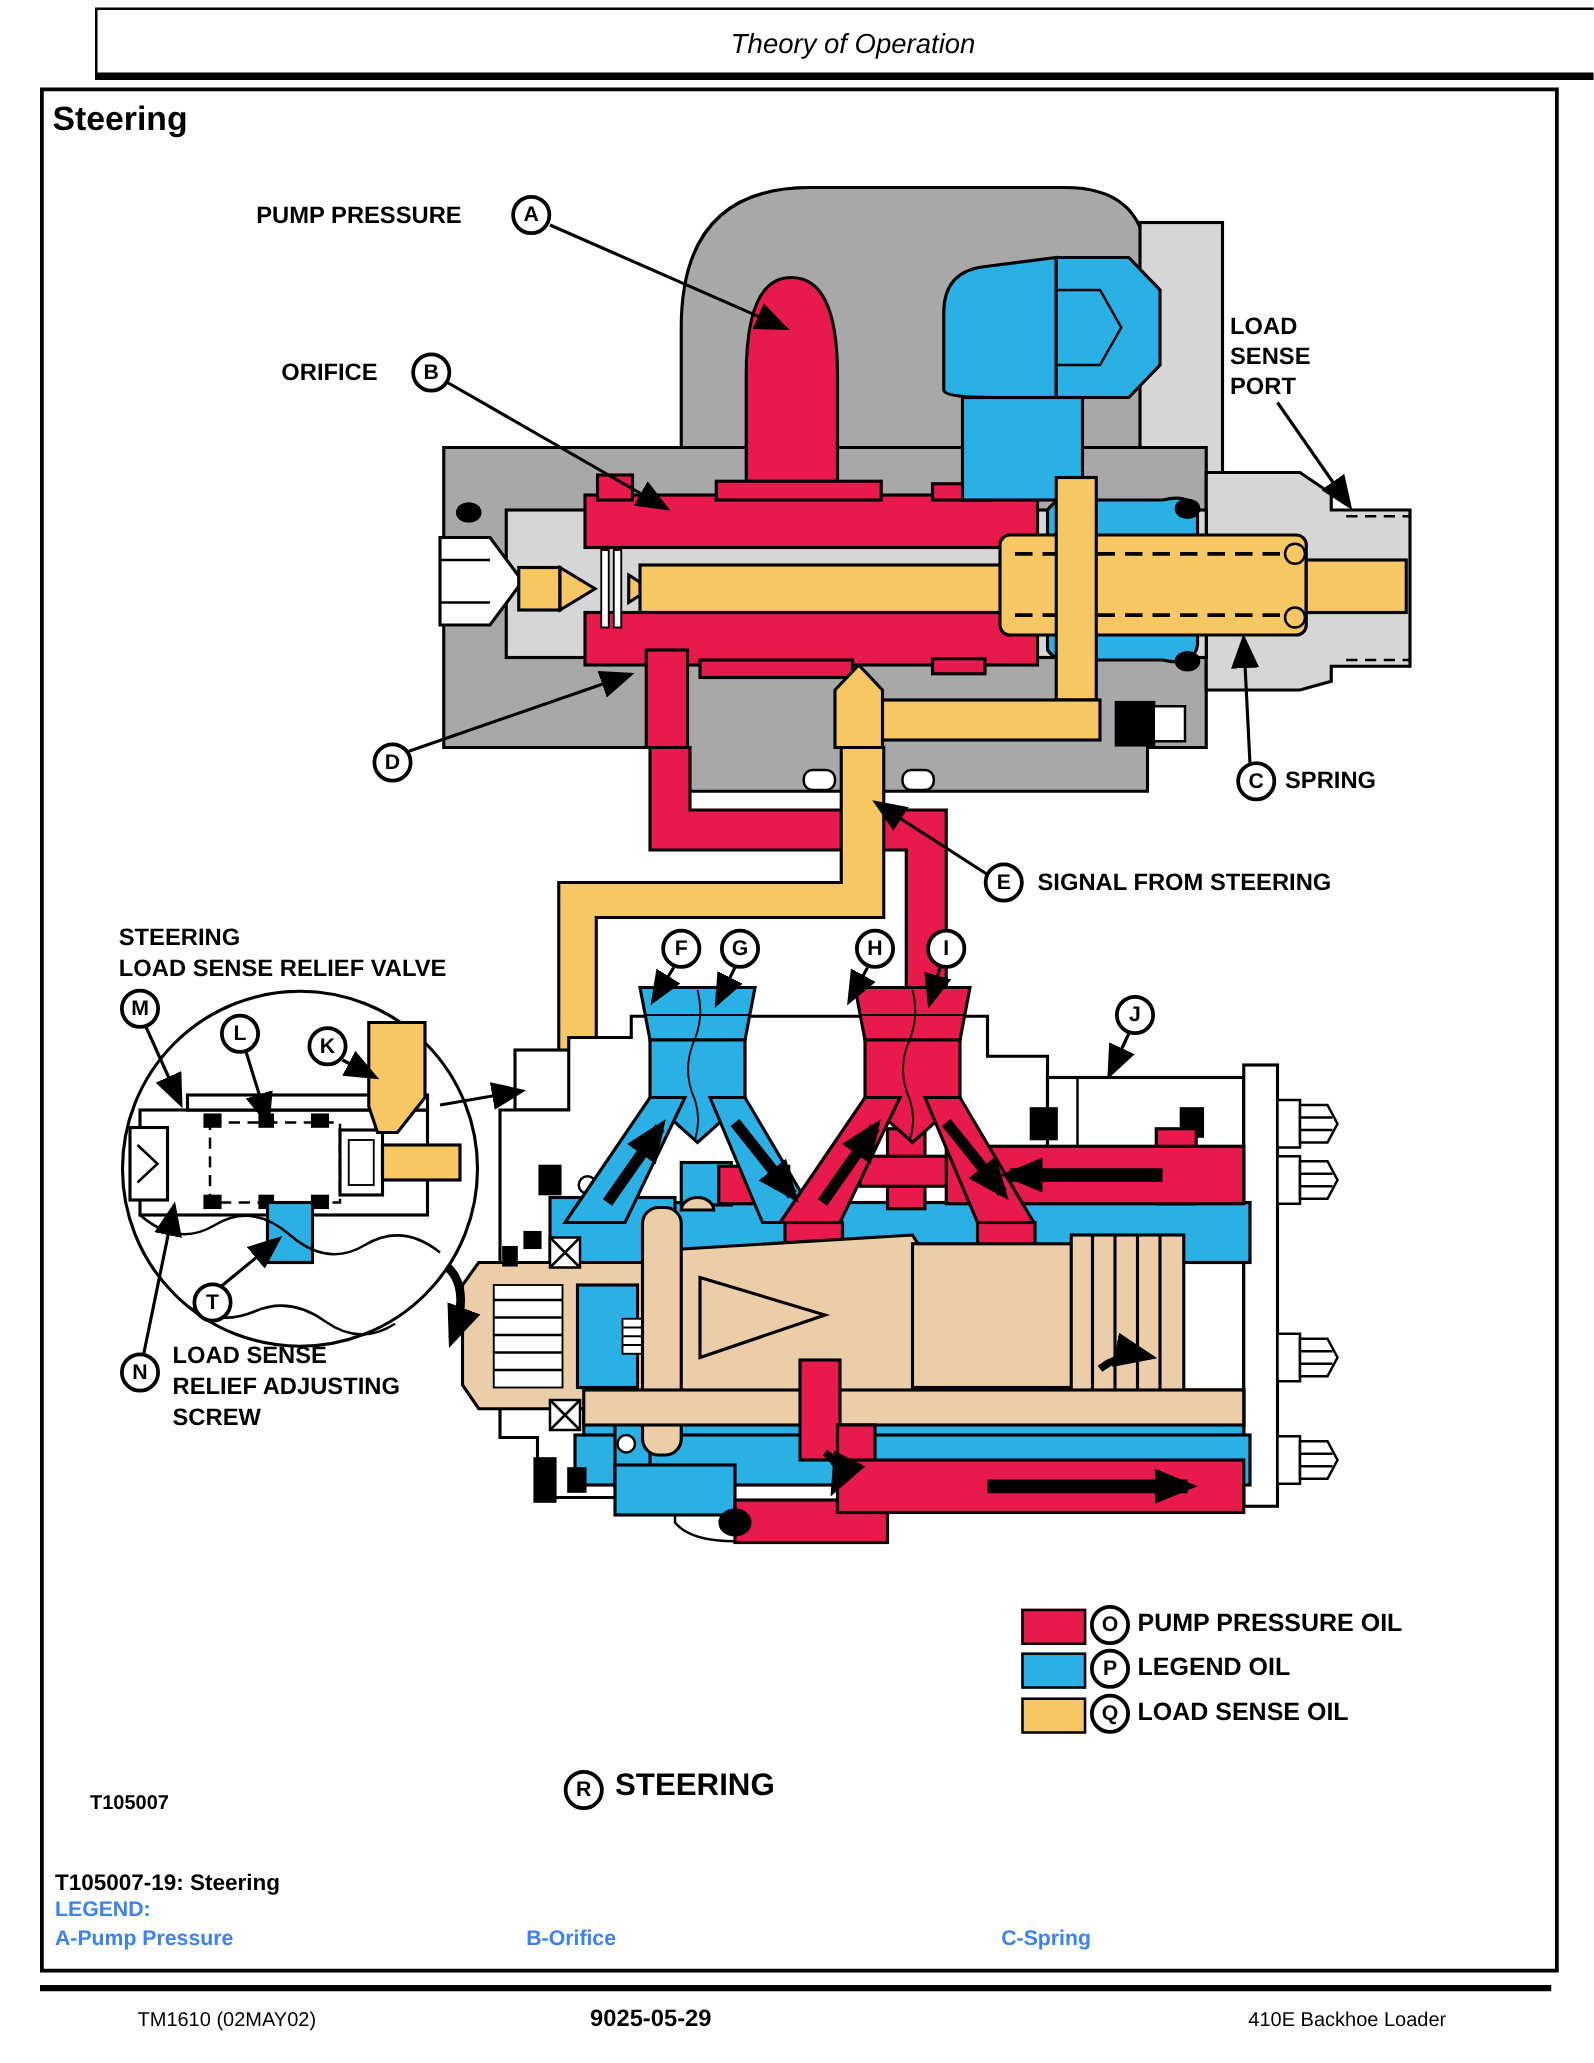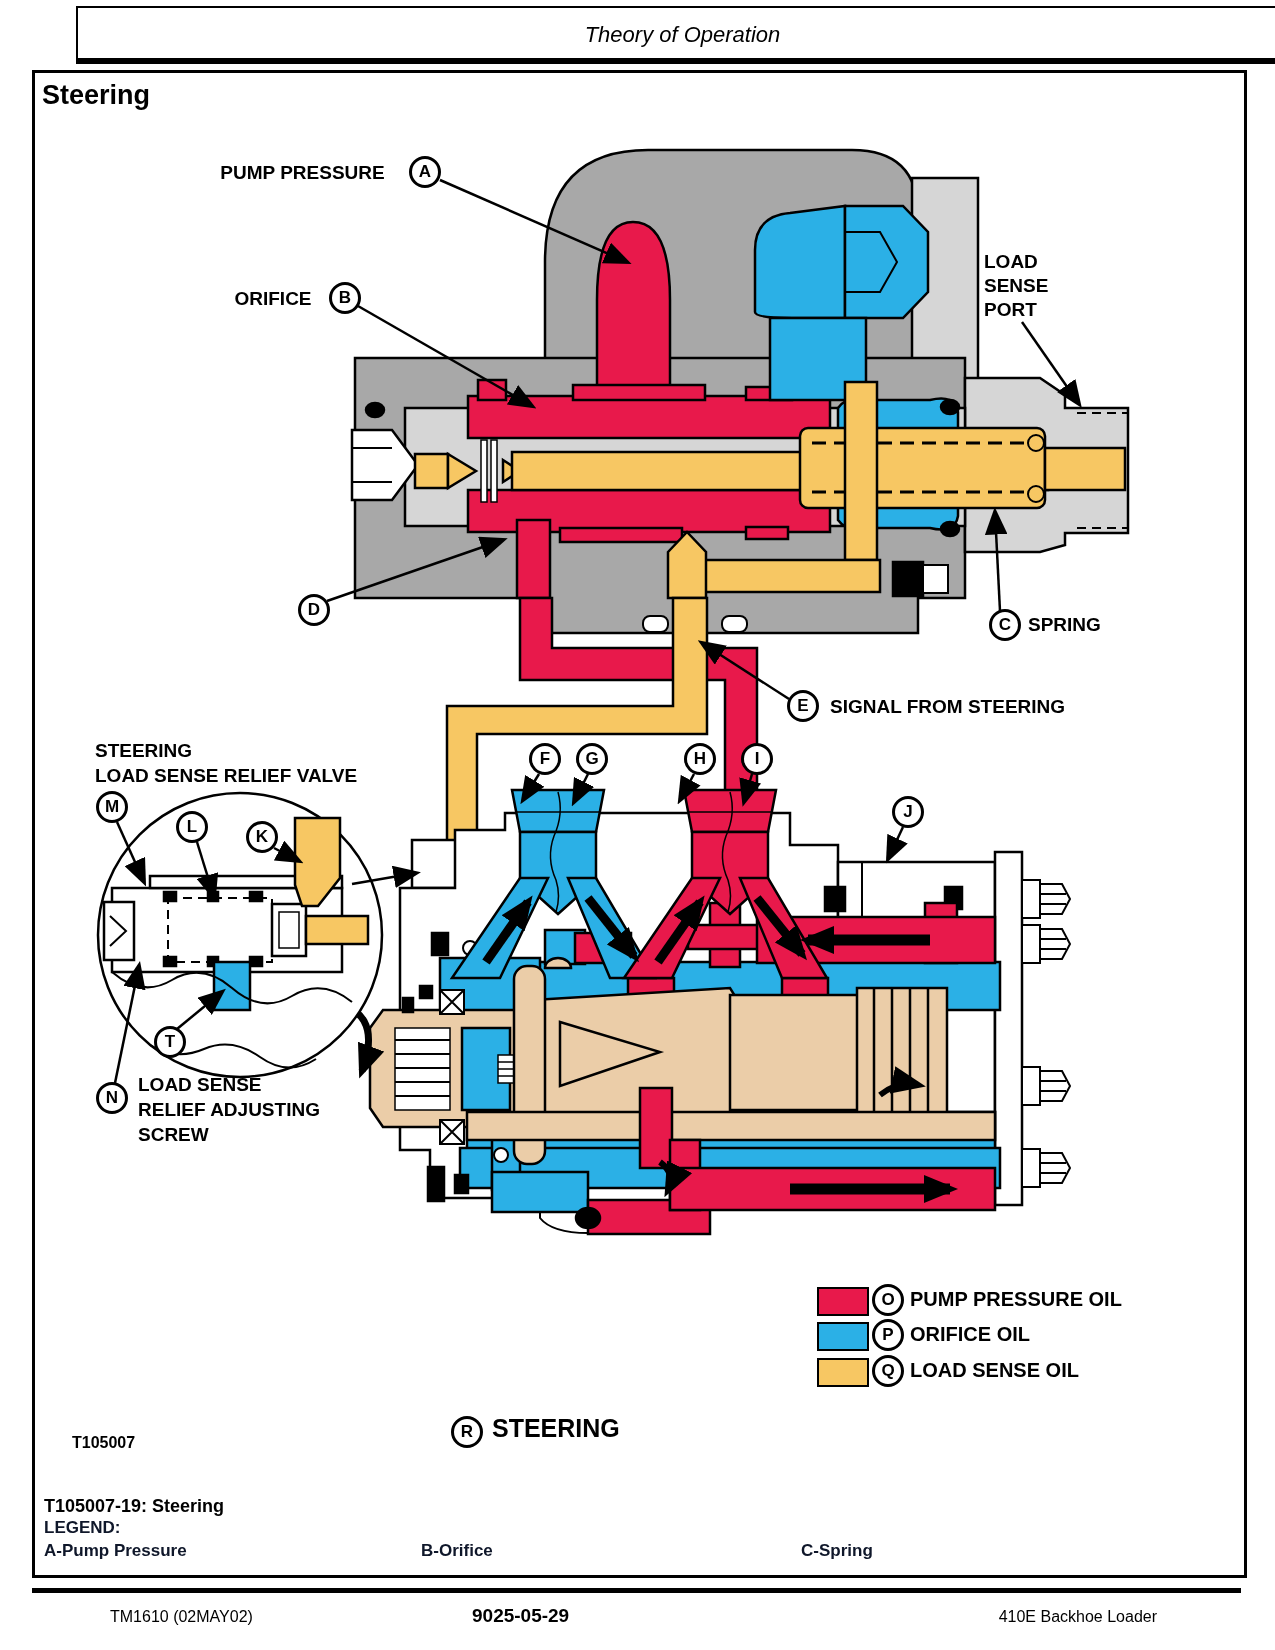--- a/index.html
+++ b/index.html
@@ -8,23 +8,23 @@
   .headerbox{position:absolute;left:32px;top:6px;width:1209px;height:50px;
              border:2px solid #000;border-bottom:6px solid #000;margin-left:44px;}
   .header-title{position:absolute;left:0;right:0;top:14px;text-align:center;
                 font-style:italic;font-size:22px;}
   .mainbox{position:absolute;left:32px;top:70px;width:1209px;height:1502px;
            border:3px solid #000;}
   .section-title{position:absolute;left:42px;top:80px;font-size:27px;font-weight:bold;}
   svg.art{position:absolute;left:0;top:0;width:1275px;height:1650px;}
   .lbl{position:absolute;font-weight:bold;font-size:19px;line-height:25px;white-space:pre-line;}
   .lbl.small{font-size:18px;font-weight:bold;line-height:16px;}
-  .lbl.right{text-align:center;}
+  .lbl.right{text-align:left;}
   .lbl.big{font-size:25px;}
-  .lbl.blue{color:#0f172a;font-size:17px;line-height:21px;}
+  .lbl.blue{color:#3b82f6;font-size:17px;line-height:21px;}
   .co{position:absolute;width:26px;height:26px;border:3px solid #000;border-radius:50%;
       background:#fff;text-align:center;font-weight:bold;font-size:17px;line-height:26px;}
   .sw{position:absolute;width:48px;height:25px;border:2px solid #000;}
   .sw-red{background:#E8194B}.sw-blue{background:#2BB0E6}.sw-yel{background:#F7C763}
   .footer-text{position:absolute;font-size:16px;margin-left:22px;}
 </style>
 </head>
 <body>
 
 <div class="page">
@@ -303,21 +303,21 @@
 RELIEF ADJUSTING
 SCREW</div>
 
   <div>
     <div class="sw sw-red" style="left:817px;top:1287px"></div>
     <div class="co" style="left:872px;top:1284px">O</div>
     <div class="lbl" style="left:910px;top:1287px;width:280px;font-size:20px">PUMP PRESSURE OIL</div>
 
     <div class="sw sw-blue" style="left:817px;top:1322px"></div>
     <div class="co" style="left:872px;top:1319px">P</div>
-    <div class="lbl" style="left:910px;top:1322px;width:280px;font-size:20px">ORIFICE OIL</div>
+    <div class="lbl" style="left:910px;top:1322px;width:280px;font-size:20px">LEGEND OIL</div>
 
     <div class="sw sw-yel" style="left:817px;top:1358px"></div>
     <div class="co" style="left:872px;top:1355px">Q</div>
     <div class="lbl" style="left:910px;top:1358px;width:280px;font-size:20px">LOAD SENSE OIL</div>
   </div>
 
   <div class="lbl" style="left:72px;top:1430px;width:140px;font-size:16px">T105007</div>
   <div class="co" style="left:451px;top:1416px">R</div>
   <div class="lbl big" style="left:492px;top:1416px;width:240px">STEERING</div>
 

